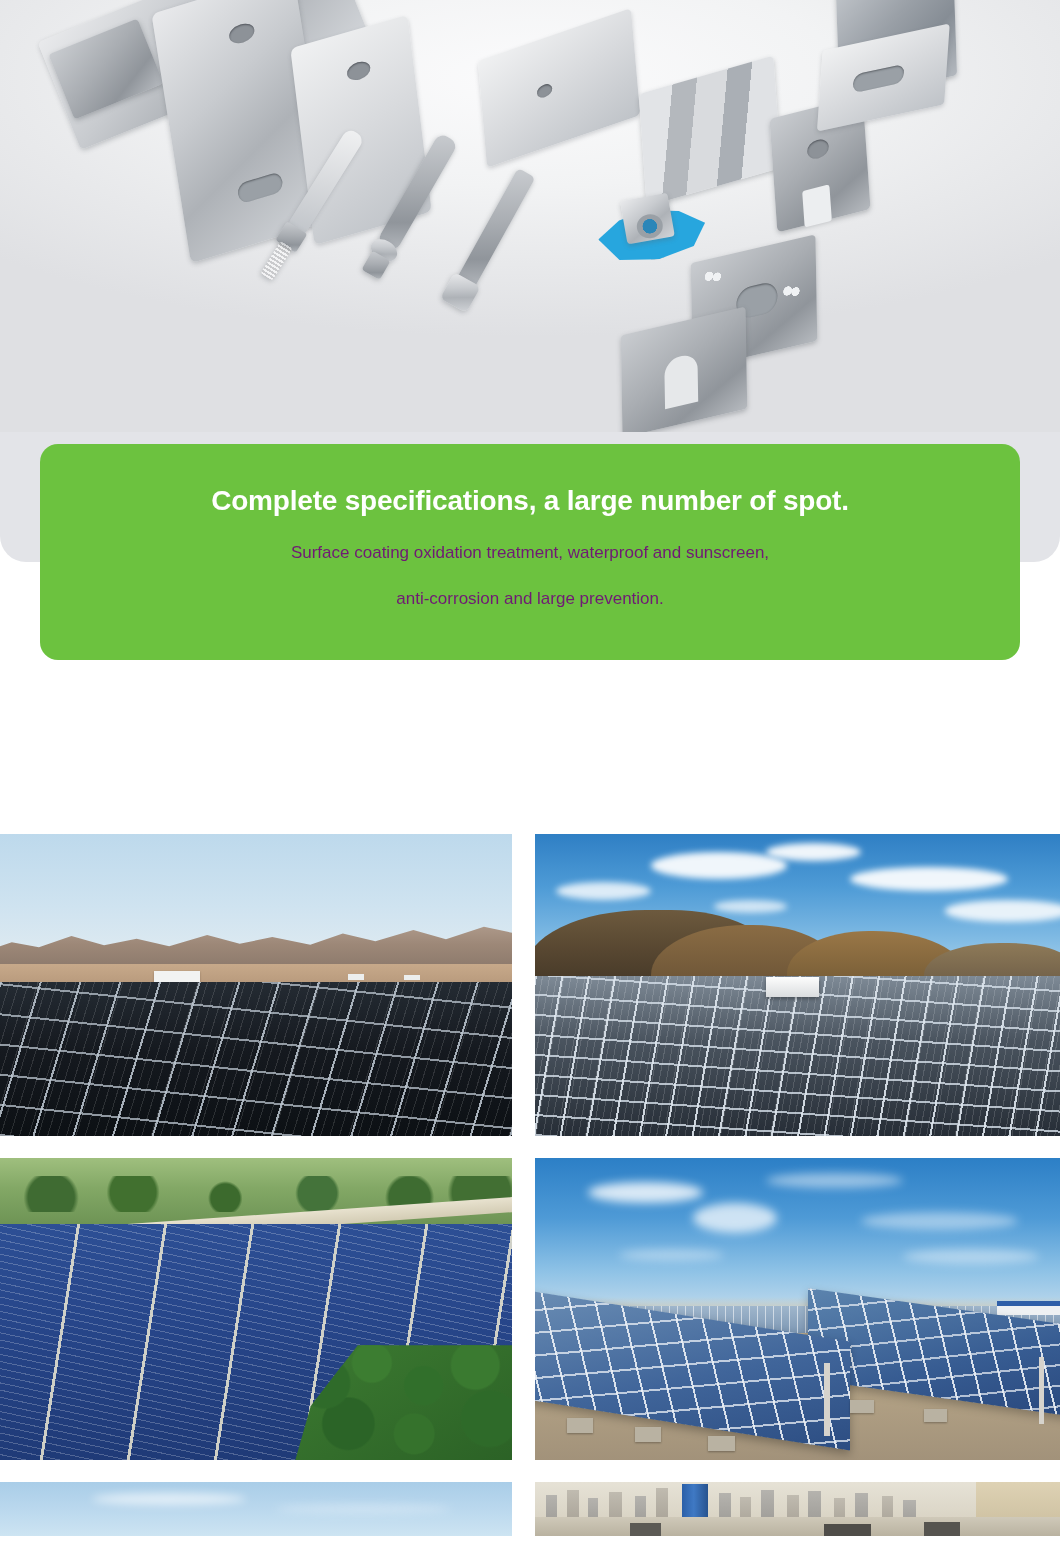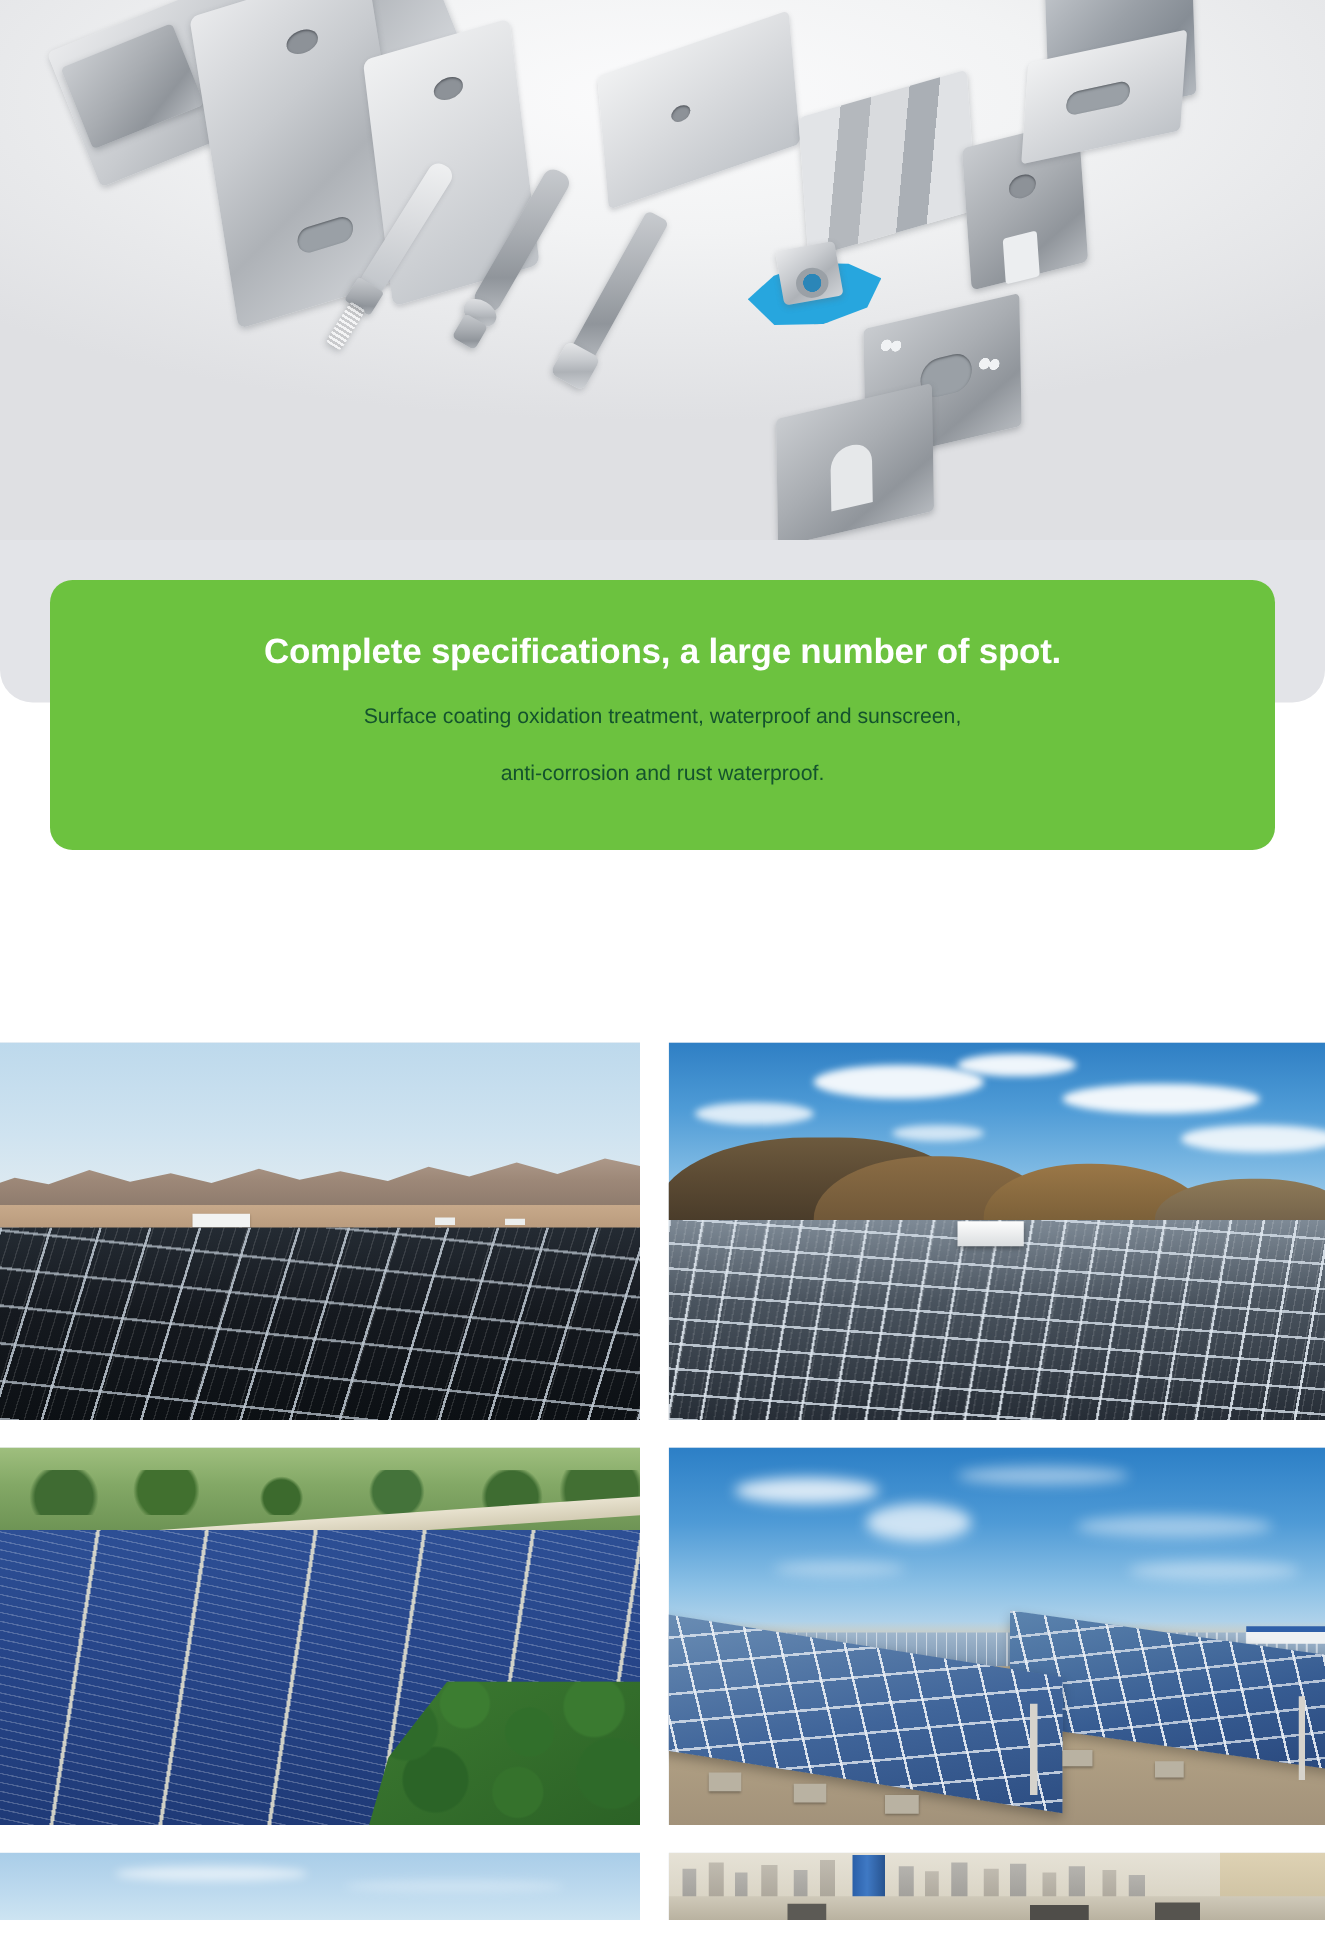--- a/index.html
+++ b/index.html
@@ -71,40 +71,40 @@
     position:absolute;
     background:#9aa0a6;
     border-radius:40px;
     box-shadow:inset 0 1px 2px rgba(40,44,50,.55);
   }
 
   
   .green-card {
     position:absolute;
     left:40px;
-    top:464px;
+    top:444px;
     width:980px;
     height:216px;
     background:#6cc23f;
     border-radius:18px;
     text-align:center;
     color:#ffffff;
     padding-top:42px;
   }
   .green-card-title {
     font-size:28px;
     font-weight:bold;
     letter-spacing:-.2px;
     line-height:1.1;
   }
   .green-card-line {
     font-size:17px;
     font-weight:normal;
     line-height:1.2;
-    color:#14532d;
+    color:#701a75;
   }
   .green-card-line.l1 { margin-top:26px; }
   .green-card-line.l2 { margin-top:26px; }
 
   
   .section-heading {
     position:absolute;
     left:0; top:714px;
     width:1060px;
     height:112px;
@@ -427,21 +427,21 @@
              transform:skewX(-16deg);border-radius:4px;">
           <div class="slot" style="left:34px;top:30px;width:52px;height:18px;"></div>
         </div>
       </div>
 
     </div>
 
     <div class="green-card">
       <div class="green-card-title">Complete specifications, a large number of spot.</div>
       <div class="green-card-line l1">Surface coating oxidation treatment, waterproof and sunscreen,</div>
-      <div class="green-card-line l2">anti-corrosion and rust waterproof.</div>
+      <div class="green-card-line l2">anti-corrosion and large prevention.</div>
     </div>
   </section>
 
 
   <div class="grid">
 
     <div class="grid-row">
 
       <div class="cell left" aria-label="Large utility-scale solar farm in a desert basin with arid mountains on the horizon and a white control building">
         <div class="ph">

